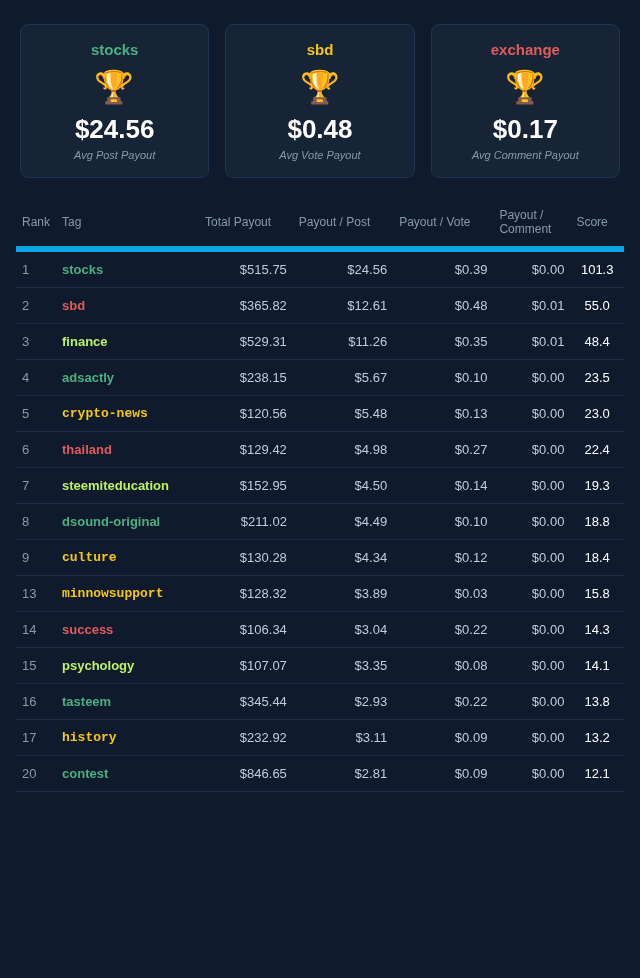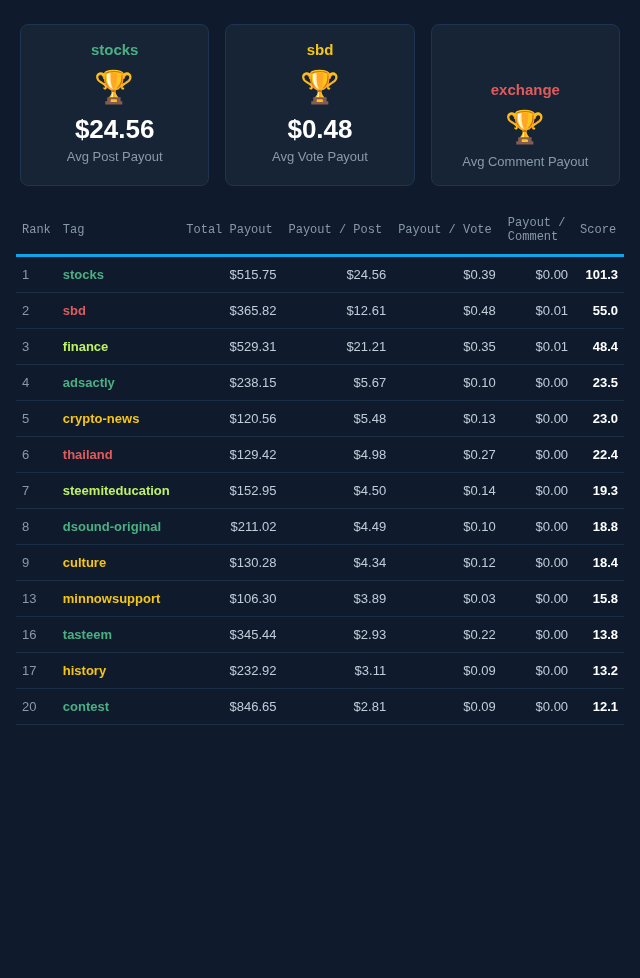--- a/index.html
+++ b/index.html
@@ -28,53 +28,53 @@
     }
 
     .card-title {
       font-size: 15px;
       font-weight: bold;
       margin-bottom: 10px;
     }
 
     .card-title.green { color: #4caf82; }
     .card-title.yellow { color: #f5c518; }
-    .card-title.red { color: #e05c5c; margin-top: 40px; }
+    .card-title.red { color: #e05c5c; }
 
     .trophy-icon {
       font-size: 32px;
       margin-bottom: 8px;
       display: block;
     }
 
     .card-amount {
       font-size: 26px;
       font-weight: bold;
       color: #ffffff;
       margin-bottom: 4px;
     }
 
     .card-label {
-      font-size: 13px;
+      font-size: 11px;
       color: #8899aa;
+      font-style: italic;
     }
 
     .table-container {
       padding: 0 16px 20px;
     }
 
     table {
       width: 100%;
       border-collapse: collapse;
       font-size: 13px;
     }
 
     thead tr {
-      border-bottom: 3px solid #0ea5e9;
-      font-family: Liberation Mono, monospace;
+      border-bottom: 6px solid #0ea5e9;
     }
 
     thead th {
       color: #8899aa;
       font-weight: normal;
       padding: 10px 6px;
       text-align: left;
       font-size: 12px;
     }
 
@@ -98,27 +98,27 @@
       width: 30px;
     }
 
     .tag-cell {
       font-weight: bold;
       font-size: 13px;
     }
 
     .tag-green { color: #4caf82; }
     .tag-red { color: #e05c5c; }
-    .tag-yellow { color: #f5c518; }
+    .tag-yellow { color: #f5c518; font-family: Liberation Mono, monospace; }
     .tag-blue { color: #bef264; }
 
     .score-cell {
-      font-weight: bold;
+      font-weight: normal;
       color: #ffffff;
-      text-align: right;
+      text-align: center;
     }
 
     .total-payout { text-align: right; }
     .payout-post { text-align: right; }
     .payout-vote { text-align: right; }
     .payout-comment { text-align: right; margin-top: 19px; }
   </style>
 </head>
 <body>
 
@@ -134,20 +134,21 @@
   <div class="card">
     <div class="card-title yellow">sbd</div>
     <span class="trophy-icon">🏆</span>
     <div class="card-amount">$0.48</div>
     <div class="card-label">Avg Vote Payout</div>
   </div>
 
   <div class="card">
     <div class="card-title red">exchange</div>
     <span class="trophy-icon">🏆</span>
+    <div class="card-amount">$0.17</div>
     <div class="card-label">Avg Comment Payout</div>
   </div>
 </div>
 
 <div class="table-container">
   <table>
     <thead>
       <tr>
         <th>Rank</th>
         <th>Tag</th>
@@ -174,21 +175,21 @@
       <td class="right total-payout">$365.82</td>
       <td class="right payout-post">$12.61</td>
       <td class="right payout-vote">$0.48</td>
       <td class="right payout-comment">$0.01</td>
       <td class="score-cell">55.0</td>
     </tr>
         <tr>
       <td class="rank-cell">3</td>
       <td class="tag-cell tag-blue">finance</td>
       <td class="right total-payout">$529.31</td>
-      <td class="right payout-post">$21.21</td>
+      <td class="right payout-post">$11.26</td>
       <td class="right payout-vote">$0.35</td>
       <td class="right payout-comment">$0.01</td>
       <td class="score-cell">48.4</td>
     </tr>
         <tr>
       <td class="rank-cell">4</td>
       <td class="tag-cell tag-green">adsactly</td>
       <td class="right total-payout">$238.15</td>
       <td class="right payout-post">$5.67</td>
       <td class="right payout-vote">$0.10</td>
@@ -236,25 +237,43 @@
       <td class="tag-cell tag-yellow">culture</td>
       <td class="right total-payout">$130.28</td>
       <td class="right payout-post">$4.34</td>
       <td class="right payout-vote">$0.12</td>
       <td class="right payout-comment">$0.00</td>
       <td class="score-cell">18.4</td>
     </tr>
         <tr>
       <td class="rank-cell">13</td>
       <td class="tag-cell tag-yellow">minnowsupport</td>
-      <td class="right total-payout">$106.30</td>
+      <td class="right total-payout">$128.32</td>
       <td class="right payout-post">$3.89</td>
       <td class="right payout-vote">$0.03</td>
       <td class="right payout-comment">$0.00</td>
       <td class="score-cell">15.8</td>
+    </tr>
+        <tr>
+      <td class="rank-cell">14</td>
+      <td class="tag-cell tag-red">success</td>
+      <td class="right total-payout">$106.34</td>
+      <td class="right payout-post">$3.04</td>
+      <td class="right payout-vote">$0.22</td>
+      <td class="right payout-comment">$0.00</td>
+      <td class="score-cell">14.3</td>
+    </tr>
+        <tr>
+      <td class="rank-cell">15</td>
+      <td class="tag-cell tag-blue">psychology</td>
+      <td class="right total-payout">$107.07</td>
+      <td class="right payout-post">$3.35</td>
+      <td class="right payout-vote">$0.08</td>
+      <td class="right payout-comment">$0.00</td>
+      <td class="score-cell">14.1</td>
     </tr>
         <tr>
       <td class="rank-cell">16</td>
       <td class="tag-cell tag-green">tasteem</td>
       <td class="right total-payout">$345.44</td>
       <td class="right payout-post">$2.93</td>
       <td class="right payout-vote">$0.22</td>
       <td class="right payout-comment">$0.00</td>
       <td class="score-cell">13.8</td>
     </tr>

